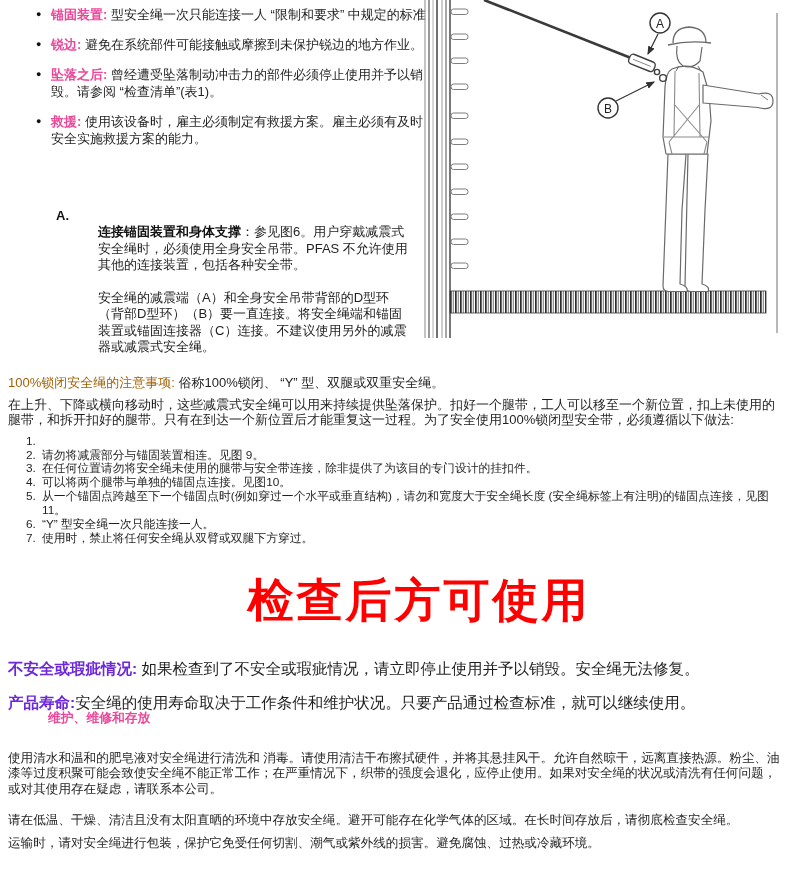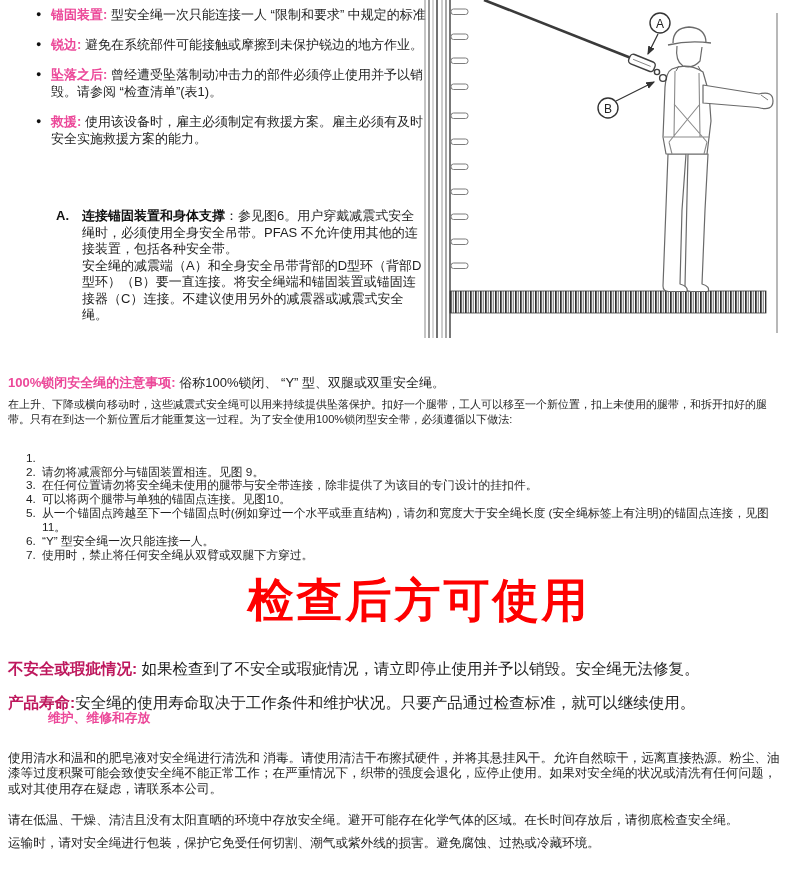--- a/index.html
+++ b/index.html
@@ -10,39 +10,39 @@
   }
   
   .bullets{position:absolute;left:36px;top:6px;width:394px;}
   .bullet{display:flex;margin-bottom:13px;font-size:13px;line-height:17px;}
   .bullet .dot{flex:0 0 15px;font-size:9px;line-height:17px;color:#111;}
   .bullet .lbl{font-weight:bold;color:#ec4899;}
   
   .section-a{position:absolute;left:56px;top:208px;width:368px;display:flex;
     font-size:13px;line-height:16.5px;}
   .section-a .idx{flex:0 0 26px;font-weight:bold;color:#111;}
-  .section-a p{margin:0;}
+  .section-a p{margin:16px;}
   .section-a .title{font-weight:bold;color:#111;}
   
   .figure{position:absolute;left:420px;top:0;width:370px;height:345px;}
   .figure svg{display:block;}
   
   .lock{position:absolute;left:8px;top:374px;width:776px;}
   .lock .headline{font-size:13px;line-height:18px;margin:0 0 5px 0;}
-  .lock .headline .h{font-weight:bold;color:#ec4899;}
-  .lock .body{margin:0 0 24px 0;font-size:11px;line-height:15.3px;}
+  .lock .headline .h{font-weight:normal;color:#a16207;}
+  .lock .body{margin:0 0 7px 0;font-size:13px;line-height:15.3px;}
   .lock .list{margin-top:2px;}
   .lock .li{display:flex;font-size:11.8px;line-height:13.9px;padding-left:18px;}
   .lock .li .num{flex:0 0 16px;}
   
   .warning{position:absolute;left:0;top:572px;width:790px;text-align:center;
     font-size:46px;font-weight:bold;letter-spacing:3px;line-height:56px;}
   
   .bigline{position:absolute;left:8px;width:778px;font-size:15.5px;line-height:20px;}
-  .bigline .lbl{font-weight:bold;color:#be185d;}
+  .bigline .lbl{font-weight:bold;color:#6d28d9;}
   .unsafe{top:643px;}
   .lifespan{top:677px;}
   
   .maint-h{position:absolute;left:8px;top:710px;font-size:12.8px;font-weight:bold;color:#ec4899;margin-left:40px;}
   .maint-p{position:absolute;left:8px;width:776px;font-size:12.6px;line-height:15.6px;}
   .p-clean{top:738px;}
   .p-storage{top:800px;}
   .p-transport{top:823px;}
 </style>
 </head>

